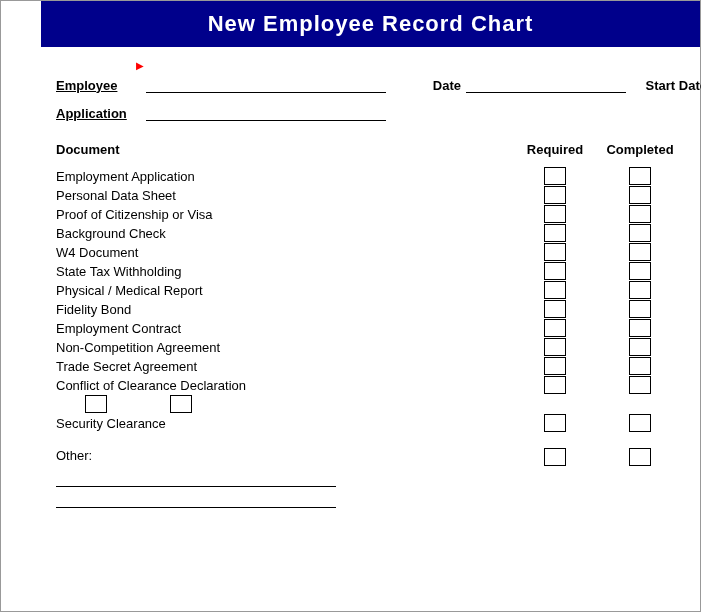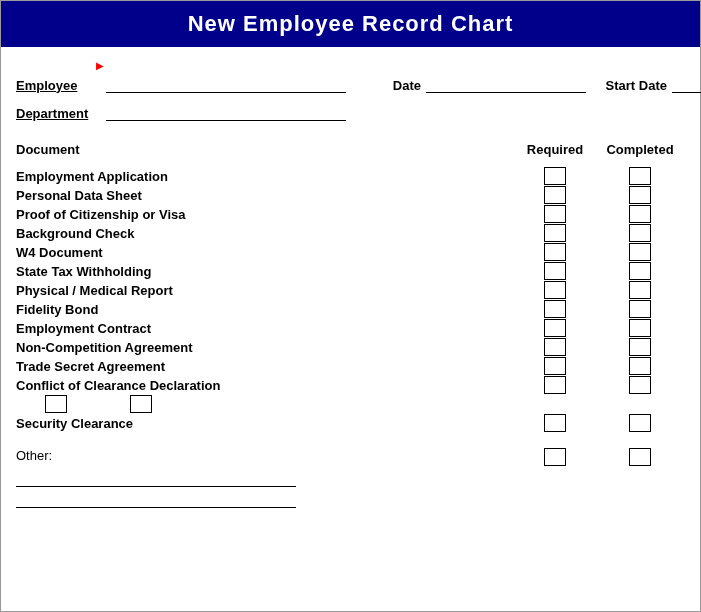--- a/index.html
+++ b/index.html
@@ -16,20 +16,21 @@
       width: 701px;
       min-height: 612px;
     }
 
     .page-container {
       width: 701px;
       min-height: 612px;
       background: #fff;
       border: 1px solid #999;
       padding-bottom: 20px;
+      padding-left: 40px;
     }
 
     .header {
       background: #00008B;
       color: #fff;
       text-align: center;
       padding: 10px 0;
       margin-bottom: 10px;
     }
 
@@ -136,21 +137,20 @@
     .doc-row {
       display: flex;
       align-items: center;
       margin-bottom: 1px;
     }
 
     .doc-name {
       flex: 1;
       font-size: 13px;
       padding: 1px 0;
-      font-weight: bold;
     }
 
     .checkbox-cell {
       width: 80px;
       display: flex;
       justify-content: center;
     }
 
     .completed-cell {
       width: 90px;
@@ -228,21 +228,21 @@
     <span style="color:red; font-size:10px; margin-left:80px;">▶</span>
   </div>
 
   <div class="top-fields">
     <div class="left-fields">
       <div class="field-row">
         <span class="field-label">Employee</span>
         <input class="field-line" type="text" style="">
       </div>
       <div class="field-row">
-        <span class="field-label">Department</span>
+        <span class="field-label">Application</span>
         <input class="field-line" type="text" style="">
       </div>
     </div>
 
     <div class="right-fields">
       <div class="right-field-row">
         <span class="right-label">Date</span>
         <input class="right-line" type="text" style="">
       </div>
       <div class="right-field-row">

